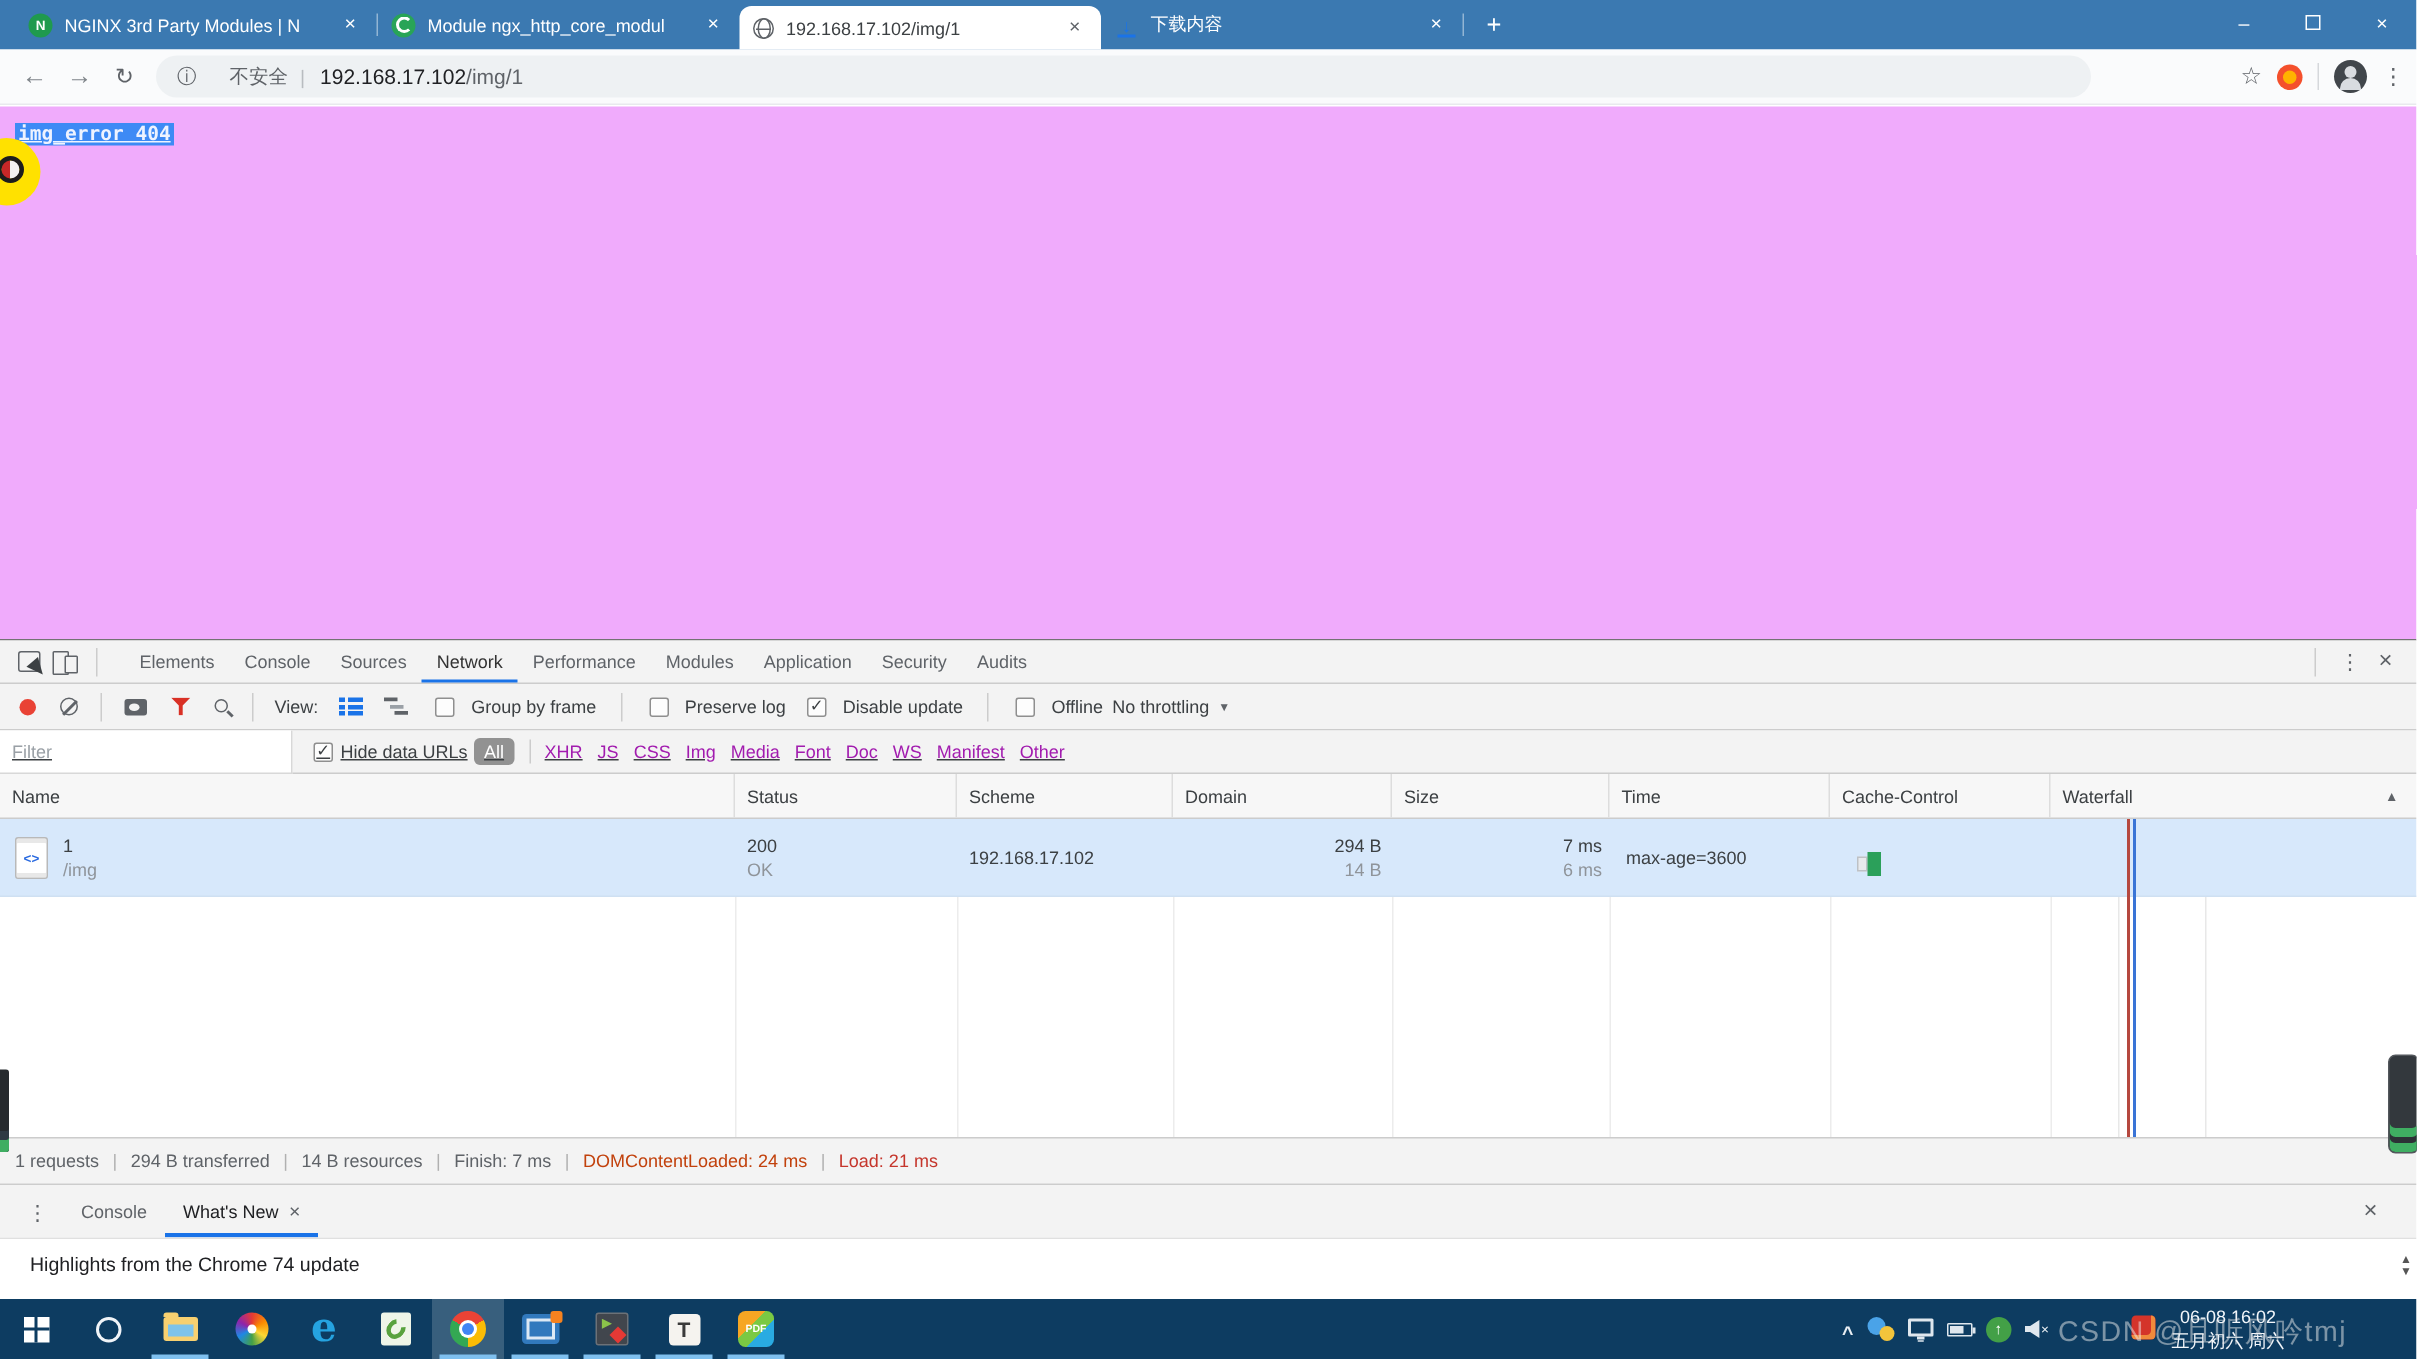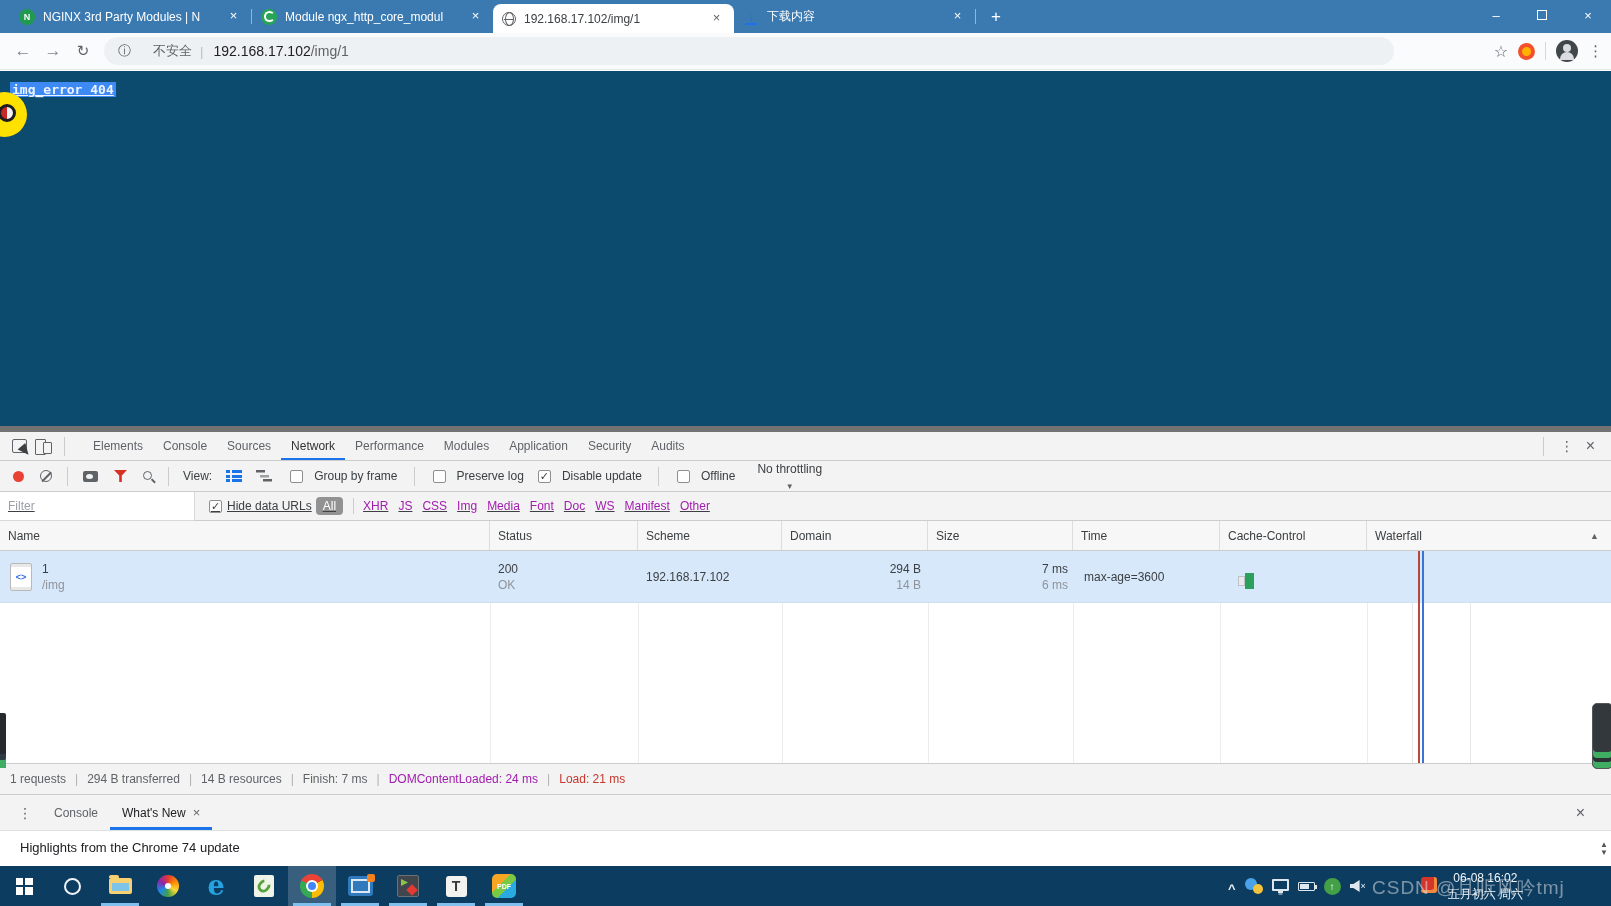--- a/index.html
+++ b/index.html
@@ -47,27 +47,27 @@
   .star { font-size:16px; color:#5f6368; }
   .ext-dot { width:17px; height:17px; border-radius:50%; background:#f4502c; position:relative; }
   .ext-dot::after { content:""; position:absolute; inset:4px; border-radius:50%; background:#ffb300; }
   .tb-div { width:1px; height:18px; background:#d5d8db; }
   .avatar { width:22px; height:22px; border-radius:50%; background:#41464b; position:relative; }
   .avatar::before { content:""; position:absolute; top:4px; left:7px; width:8px; height:8px; border-radius:50%; background:#d9dce0; }
   .avatar::after { content:""; position:absolute; bottom:2px; left:4px; width:14px; height:8px; border-radius:7px 7px 0 0; background:#d9dce0; }
   .menu-dots { font-size:15px; color:#5f6368; }
 
   
-  .page { position:absolute; top:71px; left:0; right:0; height:355px; background:#0c4a6e; }
+  .page { position:absolute; top:71px; left:0; right:0; height:355px; background:#f0abfc; }
   .selection { position:absolute; left:10px; top:11px; font-family:"DejaVu Sans Mono", monospace; font-size:13px; font-weight:bold; background:#3d8af5; color:#eef3ff; text-decoration:underline; padding:0 2px; }
   .yellow-dot { position:absolute; left:-18px; top:21px; width:45px; height:45px; border-radius:50%; background:#ffe100; }
   .cursor-glyph { position:absolute; left:-2px; top:33px; width:18px; height:18px; border-radius:50%; border:3px solid #1d1d1d; background:linear-gradient(90deg,#c62828 50%,#f2f2f2 50%); }
 
   
-  .devtools { position:absolute; top:426px; left:0; right:0; height:440px; background:#fff; border-top:6px solid #737373; font-size:12px; color:#3c4043; }
+  .devtools { position:absolute; top:426px; left:0; right:0; height:440px; background:#fff; border-top:1px solid #737373; font-size:12px; color:#3c4043; }
   .dt-row { display:flex; align-items:center; background:#f3f3f3; border-bottom:1px solid #ccc; }
   .dt-tabbar { height:29px; padding:0 4px; }
   .ic-inspect { width:15px; height:14px; border:1.5px solid #5f6368; border-radius:2px; margin:0 8px 0 8px; position:relative; }
   .ic-inspect::after { content:""; position:absolute; right:-4px; bottom:-4px; width:0; height:0; border-left:5px solid transparent; border-right:5px solid transparent; border-top:11px solid #3c4043; transform:rotate(-40deg); }
   .ic-device { width:17px; height:15px; position:relative; margin-right:8px; }
   .ic-device::before { content:""; position:absolute; left:0; top:0; width:9px; height:14px; border:1.5px solid #5f6368; border-radius:1px; }
   .ic-device::after { content:""; position:absolute; right:0; bottom:0; width:7px; height:10px; border:1.5px solid #5f6368; background:#f3f3f3; border-radius:1px; }
   .dt-vdiv { width:1px; height:19px; background:#ccc; margin:0 4px; }
   .dt-tab { height:100%; display:flex; align-items:center; padding:0 10px; color:#5f6368; }
   .dt-tab.active { color:#333; border-bottom:2px solid #1a73e8; padding-top:2px; }
@@ -94,21 +94,21 @@
       linear-gradient(#1a73e8,#1a73e8) 0 9px/4px 3px no-repeat,
       linear-gradient(#1a73e8,#1a73e8) 6px 9px/10px 3px no-repeat; }
   .ic-viewwf { width:16px; height:12px; margin:0 4px;
     background:
       linear-gradient(#5f6368,#5f6368) 0 0/9px 2.5px no-repeat,
       linear-gradient(#9aa0a6,#9aa0a6) 4px 4.5px/9px 2.5px no-repeat,
       linear-gradient(#5f6368,#5f6368) 7px 9px/9px 2.5px no-repeat; }
   .cb { width:13px; height:13px; border:1px solid #8f8f8f; border-radius:2px; background:#fdfdfd; display:flex; align-items:center; justify-content:center; font-size:11px; color:#3c4043; margin:0 5px 0 8px; }
   .cb .ck { line-height:1; }
   .cb-label { color:#3c4043; }
-  .throttle { display:flex; align-items:center; gap:6px; margin-left:16px;flex-direction:column; }
+  .throttle { display:flex; align-items:center; gap:6px; margin-left:0; }
   .caret { font-size:8px; color:#5f6368; }
 
   .filter-row { height:29px;text-decoration:underline; }
   .filter-input { width:195px; height:29px; border:1px solid #d8d8d8; border-top:none; border-left:none; background:#fff; padding:0 8px; font-size:12px; font-family:"Liberation Sans",sans-serif; color:#333; outline:none; }
   .filter-input::placeholder { color:#9aa0a6; }
   .pill { background:#929292; color:#fff; border-radius:4px; padding:2px 7px; margin:0 6px 0 4px; }
   .ftype { color:#a21caf; padding:0 5px; }
   .fdiv { width:1px; height:16px; background:#ccc; margin:0 4px; }
 
   
@@ -131,21 +131,21 @@
   .right { align-items:flex-end; text-align:right; }
   .mid { align-items:center; }
   .doc-icon { width:22px; height:28px; margin:8px 10px 0 2px; background:#fff; border:1px solid #b9b9b9; border-radius:2px; display:flex; align-items:center; justify-content:center; color:#2a6ae0; font-weight:bold; font-size:9px; box-shadow:inset 0 3px 0 #e8e8e8, inset 0 -3px 0 #e8e8e8; }
   .wf-bar { display:flex; align-items:center; margin:18px 0 0 7px; height:16px; }
   .wf-seg1 { width:7px; height:10px; background:#e8eaed; border:1px solid #bdc1c6; }
   .wf-seg2 { width:9px; height:16px; background:#2ba05a; }
 
   
   .summary { height:31px; display:flex; align-items:center; background:#f3f3f3; border-top:1px solid #ccc; color:#5f6368; padding:0 10px; gap:9px; font-size:12px; }
   .sep { color:#b0b0b0; }
-  .sum-dcl { color:#a21caf; }
+  .sum-dcl { color:#c2410c; }
   .sum-load { color:#c5362c; }
 
   
   .drawer-tabs { height:36px; background:#f3f3f3; border-top:1px solid #ccc; display:flex; align-items:center; padding:0 8px; }
   .drw-menu { font-size:14px; color:#5f6368; padding:0 10px; }
   .drw-tab { height:100%; display:flex; align-items:center; gap:7px; padding:0 12px; color:#5f6368; }
   .drw-tab.active { color:#202124; border-bottom:3px solid #1a73e8; padding-top:3px; }
   .drw-x { font-size:13px; color:#5f6368; }
   .drw-close { margin-left:auto; font-size:16px; color:#5f6368; padding-right:18px; }
   .drawer-content { position:relative; height:42px; background:#fff; border-top:1px solid #e0e0e0; }

